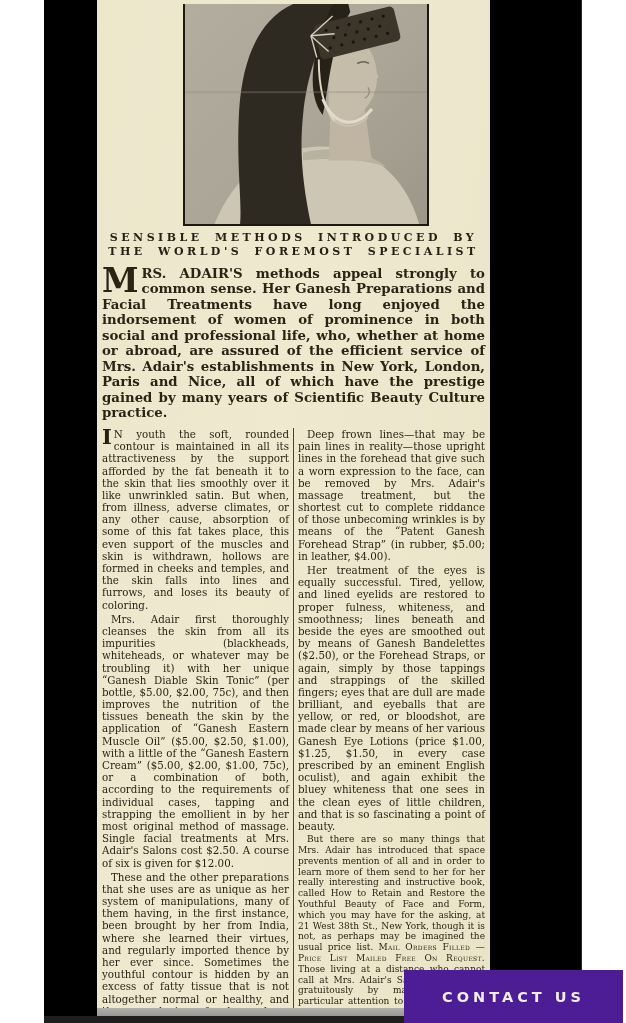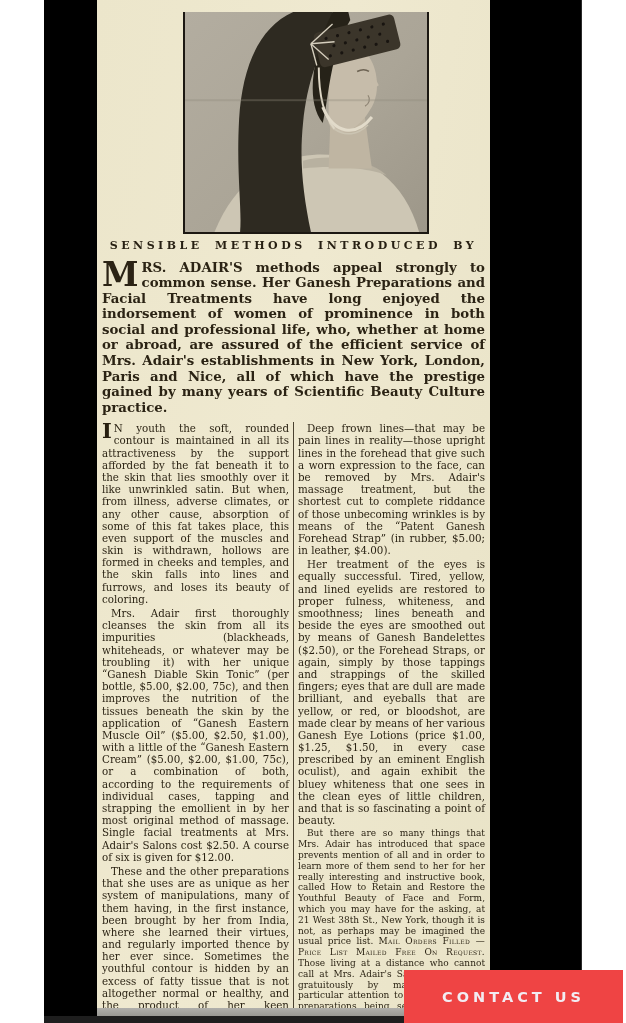--- a/index.html
+++ b/index.html
@@ -16,21 +16,21 @@
     background:#000000;
     border-right:1px solid #2a2a2a;
   }
 
   
   .paper{
     position:absolute;left:53px;top:0;width:393px;height:1008px;
     background:linear-gradient(100deg,#ece6cb 0%,#efe9d0 45%,#e9e3c7 100%);
     overflow:hidden;
     box-sizing:border-box;
-    padding:12px 5px;
+    padding:4px 5px;
     color:#2b2314;
   }
 
   
   .photo-frame{
     margin:0 auto 0 81px;
     width:246px;height:222px;
     border:2px solid #1c1812;border-top:none;
     box-sizing:border-box;
     background:#aaa598;
@@ -97,21 +97,21 @@
     border:0;padding:0;cursor:pointer;
   }
   .bottom-strip{
     position:absolute;left:0;top:1016px;width:537px;height:7px;
     background:#1e1e1e;
   }
 
   
   .contact-btn{
     position:absolute;left:404px;top:970px;width:219px;height:53px;
-    background:#ef4444;
+    background:#4c1d95;
     color:#f2ecf2;
     border:0;cursor:pointer;
     font-family:"DejaVu Sans", sans-serif;
     font-size:14.5px;font-weight:bold;
     letter-spacing:4px;
     display:flex;align-items:center;justify-content:center;
     z-index:10;
   }
 </style>
 </head>
@@ -180,20 +180,21 @@
           <path d="M136,56 C136,86 142,106 152,118" stroke="#ddd6c5" stroke-width="2" fill="none"></path>
           <path d="M140,96 C152,124 174,126 190,106" stroke="#e2dbca" stroke-width="3" fill="none"></path>
           <path d="M152,118 C162,126 176,124 186,114" stroke="#cbc4b2" stroke-width="1.5" fill="none"></path>
 
           <rect x="0" y="88" width="246" height="2" fill="#8f8a7c" opacity="0.35"></rect>
         </svg>
       </div>
 
       <div class="headline">
         <div>SENSIBLE METHODS INTRODUCED BY</div>
+        <div>THE WORLD'S FOREMOST SPECIALIST</div>
       </div>
 
       <p class="intro"><span class="dropcap">M</span><span>RS. ADAIR'S methods appeal strongly to common sense.  Her Ganesh Preparations and Facial Treatments have long enjoyed the indorsement of women of prominence in both social and professional life, who, whether at home or abroad, are assured of the efficient service of Mrs. Adair's establishments in New York, London, Paris and Nice, all of which have the prestige gained by many years of Scientific Beauty Culture practice.</span></p>
 
       <div class="columns">
 
         <div class="col">
           <p><span class="dropcap2">I</span><span>N youth the soft, rounded contour is maintained in all its attractiveness by the support afforded by the fat beneath it to the skin that lies smoothly over it like unwrinkled satin.  But when, from illness, adverse climates, or any other cause, absorption of some of this fat takes place, this even support of the muscles and skin is withdrawn, hollows are formed in cheeks and temples, and the skin falls into lines and furrows, and loses its beauty of coloring.</span></p>
           <p class="ind">Mrs. Adair first thoroughly cleanses the skin from all its impurities (blackheads, whiteheads, or whatever may be troubling it) with her unique “Ganesh Diable Skin Tonic” (per bottle, $5.00, $2.00, 75c), and then improves the nutrition of the tissues beneath the skin by the application of “Ganesh Eastern Muscle Oil” ($5.00, $2.50, $1.00), with a little of the “Ganesh Eastern Cream” ($5.00, $2.00, $1.00, 75c), or a combination of both, according to the requirements of individual cases, tapping and strapping the emollient in by her most original method of massage. Single facial treatments at Mrs. Adair's Salons cost $2.50. A course of six is given for $12.00.</p>
           <p class="ind">These and the other preparations that she uses are as unique as her system of manipulations, many of them having, in the first instance, been brought by her from India, where she learned their virtues, and regularly imported thence by her ever since.  Sometimes the youthful contour is hidden by an excess of fatty tissue that is not altogether normal or healthy, and the product of her keen observation and her inventive genius is her “Patent Ganesh Chin Strap” ($5.00; double strap, strongest make, $6.50), which worn during the night, will reduce the doubleness of the chin, and re-</p>

